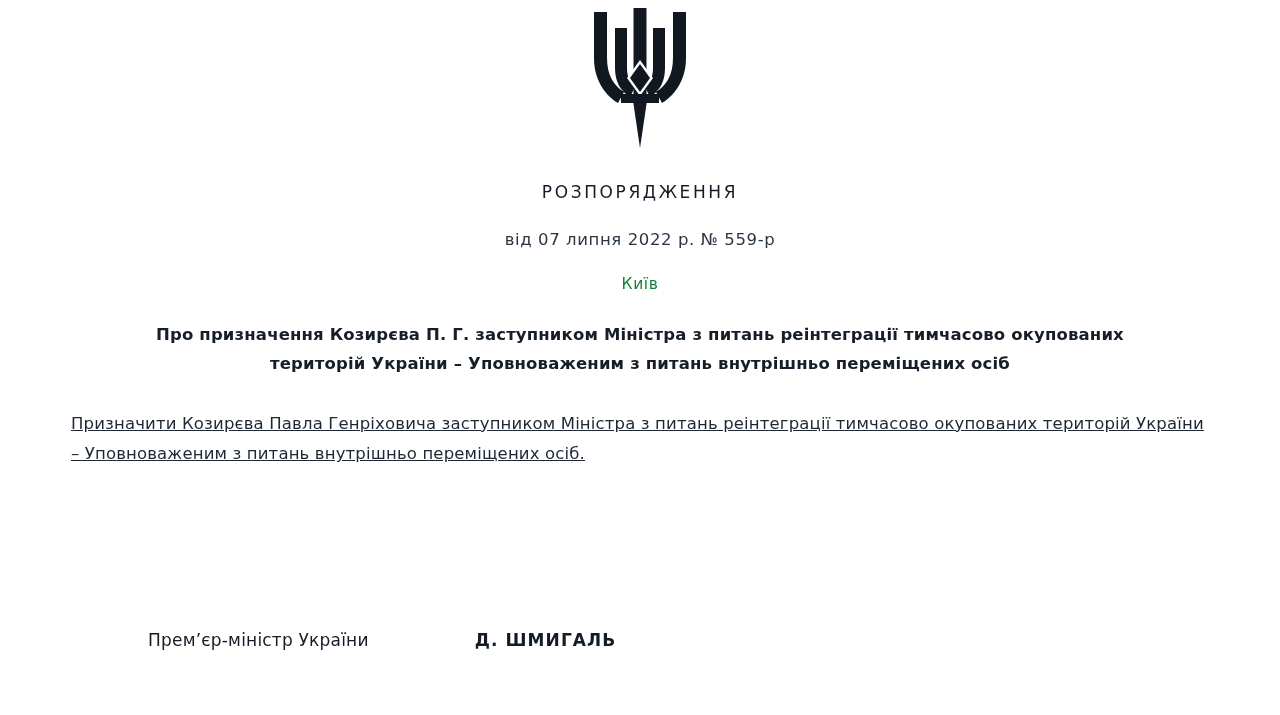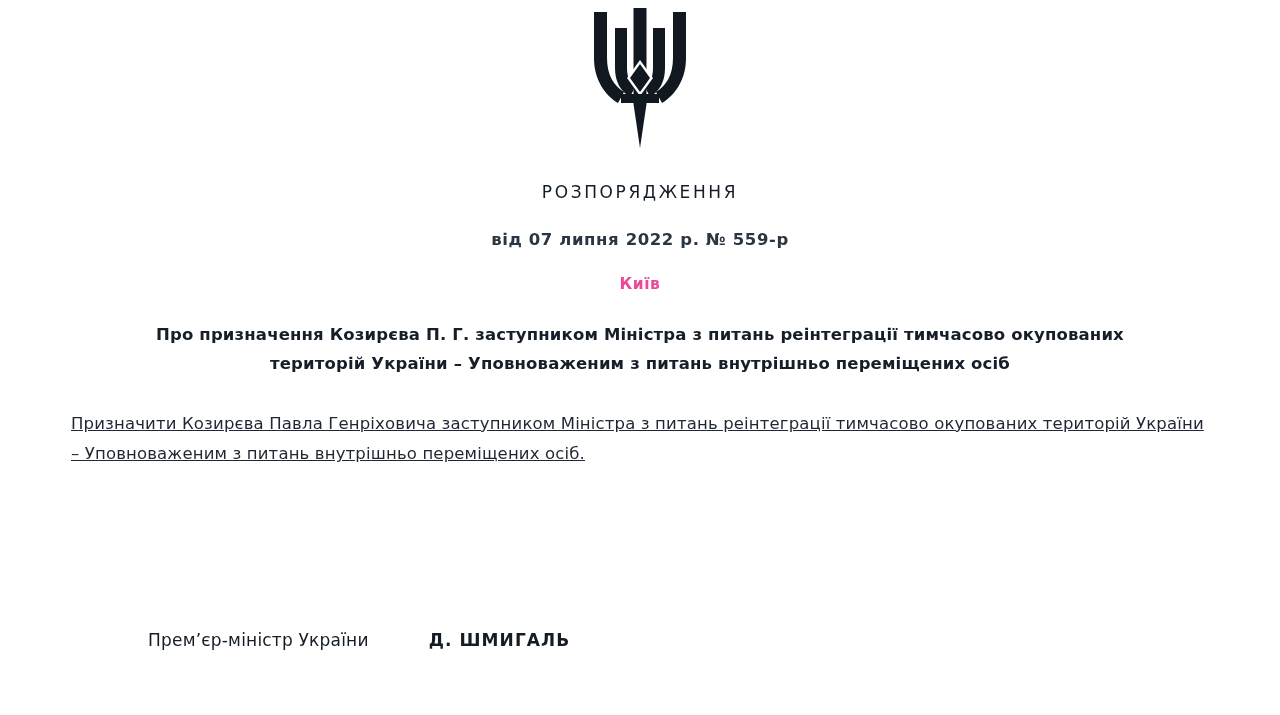--- a/index.html
+++ b/index.html
@@ -45,31 +45,31 @@
     text-align: center;
     font-size: 17px;
     font-weight: 400;
     letter-spacing: 2.6px;
     color: #141c26;
   }
   .doc-date {
     margin-top: 28px;
     text-align: center;
     font-size: 16.5px;
-    font-weight: 700;
+    font-weight: 400;
     letter-spacing: 0.6px;
     color: #2b3644;
   }
   .doc-city {
     margin-top: 26px;
     text-align: center;
     font-size: 15.5px;
-    font-weight: 700;
+    font-weight: 400;
     letter-spacing: 0.6px;
-    color: #ec4899;
+    color: #15803d;
   }
   .doc-subject {
     margin: 28px auto 0 auto;
     width: 1010px;
     text-align: center;
     font-size: 16.5px;
     font-weight: 700;
     line-height: 1.75;
     letter-spacing: 0.15px;
     color: #161e29;
@@ -101,21 +101,21 @@
     font-weight: 400;
     letter-spacing: 0.2px;
     color: #141c26;
     white-space: nowrap;
   }
   .sign-name {
     font-size: 17px;
     font-weight: 700;
     letter-spacing: 1.1px;
     color: #141c26;
-    margin-left: 60px;
+    margin-left: 106px;
     white-space: nowrap;
   }
 </style>
 </head>
 <body>
 
 <div class="page">
 
   <div class="emblem-wrap">
     <svg class="emblem" viewBox="0 0 104 140" aria-hidden="true">

